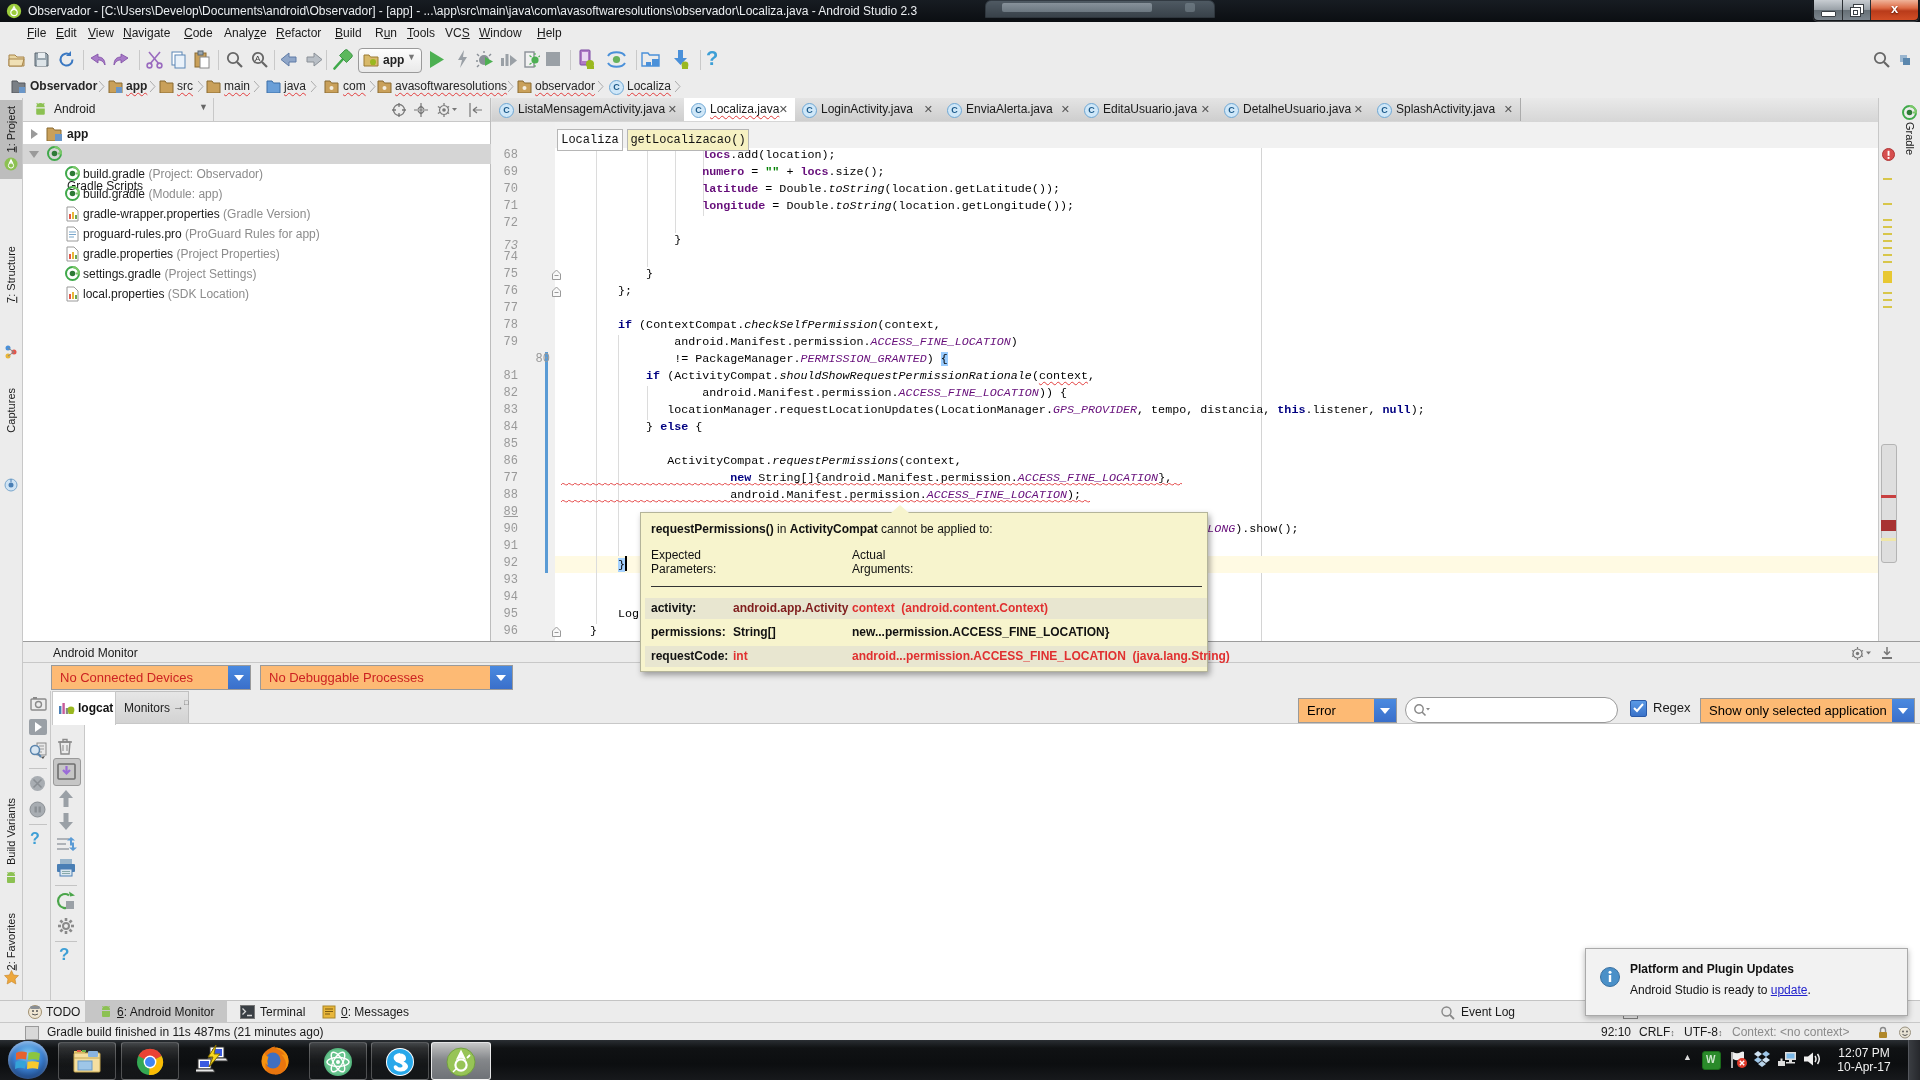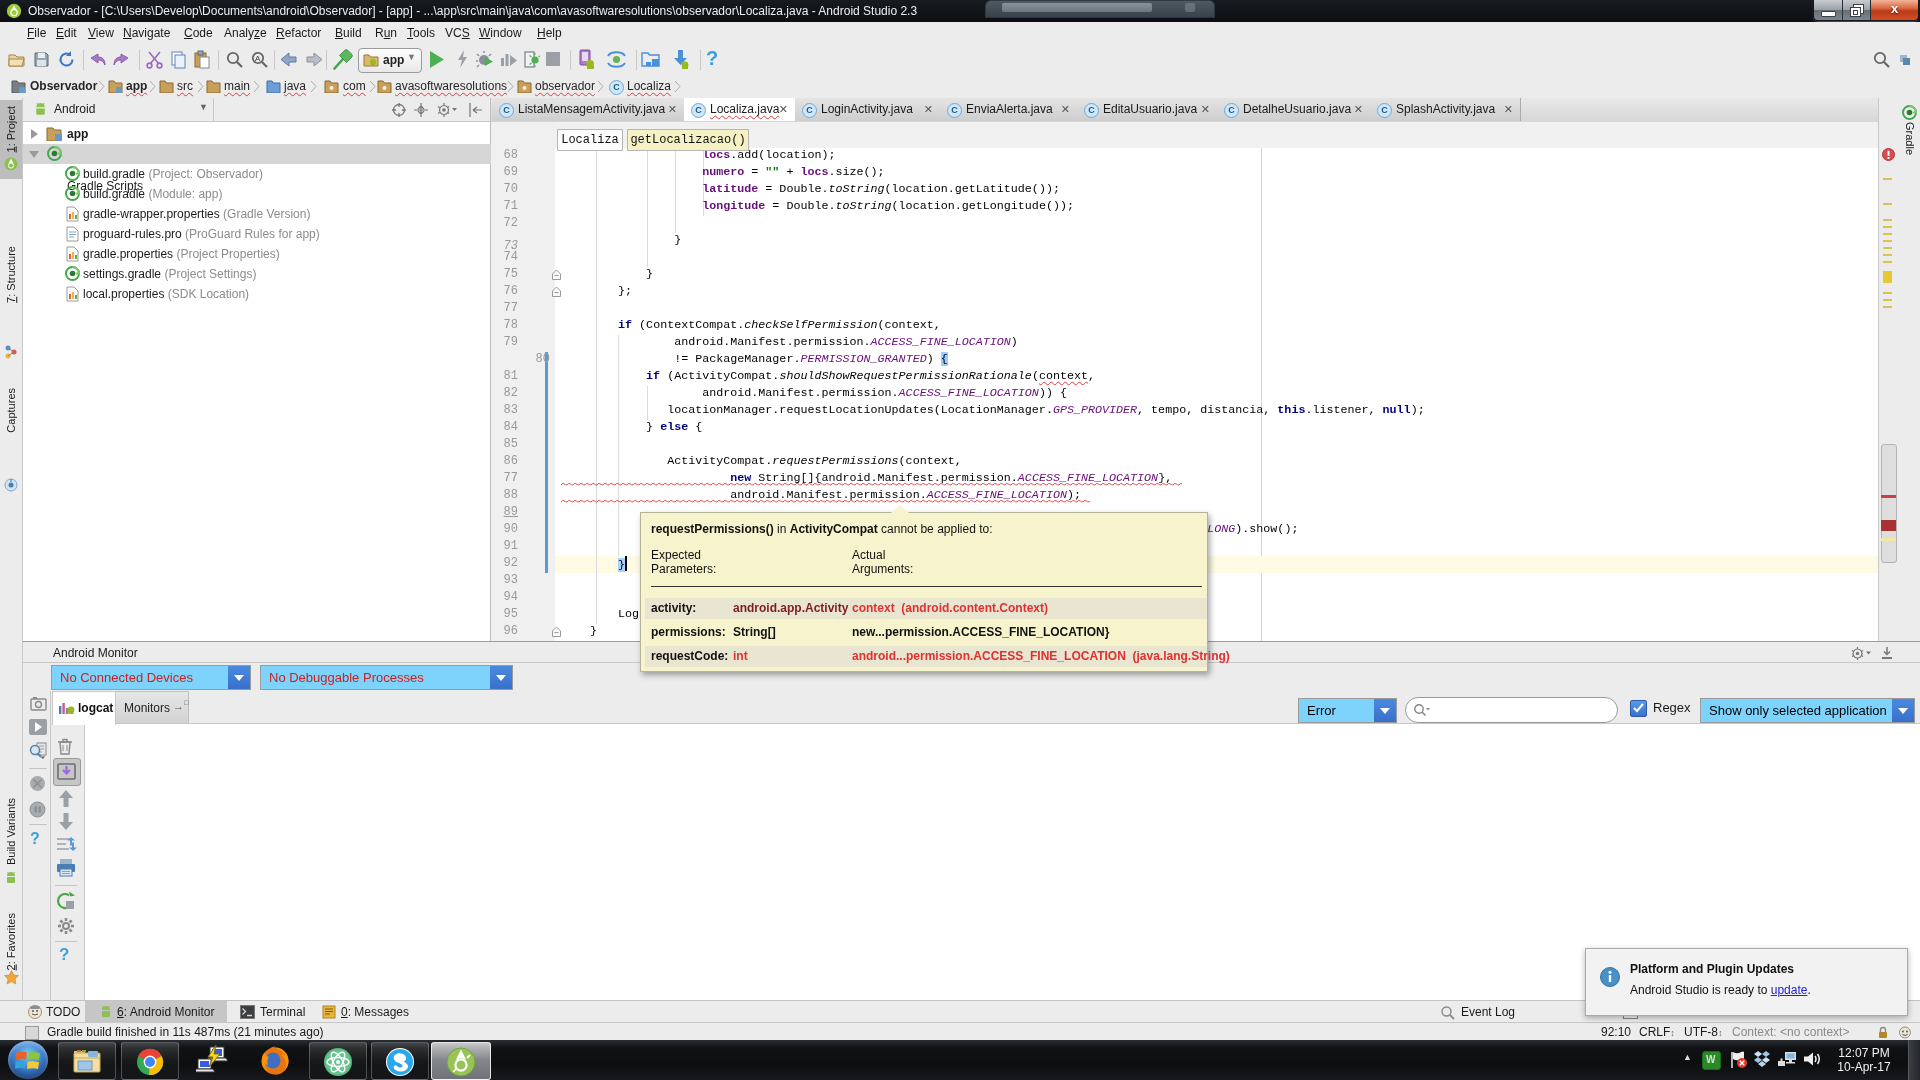--- a/index.html
+++ b/index.html
@@ -44,21 +44,21 @@
 .cst{color:#660e7a;font-style:italic;}
 .mtd{font-style:italic;}
 .str{color:#008000;font-weight:bold;}
 .lnum{left:0;width:27px;text-align:right;}
 
 #stripe{left:1878px;top:98px;width:20px;height:543px;background:#ececec;border-left:1px solid #c8c8c8;}
 .mark{position:absolute;left:4px;width:9px;height:2px;background:#d8c64a;}
 
 #monitor{left:23px;top:641px;width:1897px;height:359px;background:#ececec;border-top:1px solid #9c9c9c;}
 #monwhite{left:61px;top:81px;width:1836px;height:278px;background:#ffffff;border-left:1px solid #c8c8c8;border-top:1px solid #c8c8c8;}
-.combo{position:absolute;height:23px;background:#7dd3fc;border:1px solid #9a9a9a;font-size:13px;}
+.combo{position:absolute;height:23px;background:#fdba74;border:1px solid #9a9a9a;font-size:13px;}
 .combotext{position:absolute;left:8px;top:4px;}
 .combobtn{position:absolute;right:0;top:0;width:22px;height:23px;background:linear-gradient(#4a8ae0,#3a6fca);}
 .combobtn:after{content:"";position:absolute;left:6px;top:9px;border-left:5px solid transparent;border-right:5px solid transparent;border-top:6px solid #fff;}
 
 #toolwinbar{left:0;top:1000px;width:1920px;height:22px;background:#ececec;border-top:1px solid #c4c4c4;font-size:12px;color:#1a1a1a;}
 #statusbar{left:0;top:1022px;width:1920px;height:18px;background:#ececec;border-top:1px solid #c8c8c8;font-size:12px;color:#1a1a1a;}
 
 #taskbar{left:0;top:1040px;width:1920px;height:40px;background:linear-gradient(#2a2e33,#101214 20%,#0c0e10 60%,#17191c);}
 .tbtn{position:absolute;top:2px;width:56px;height:36px;border-radius:3px;}
 .tbopen{background:linear-gradient(rgba(255,255,255,0.16),rgba(255,255,255,0.05) 45%,rgba(0,0,0,0.12));border:1px solid rgba(255,255,255,0.25);}

